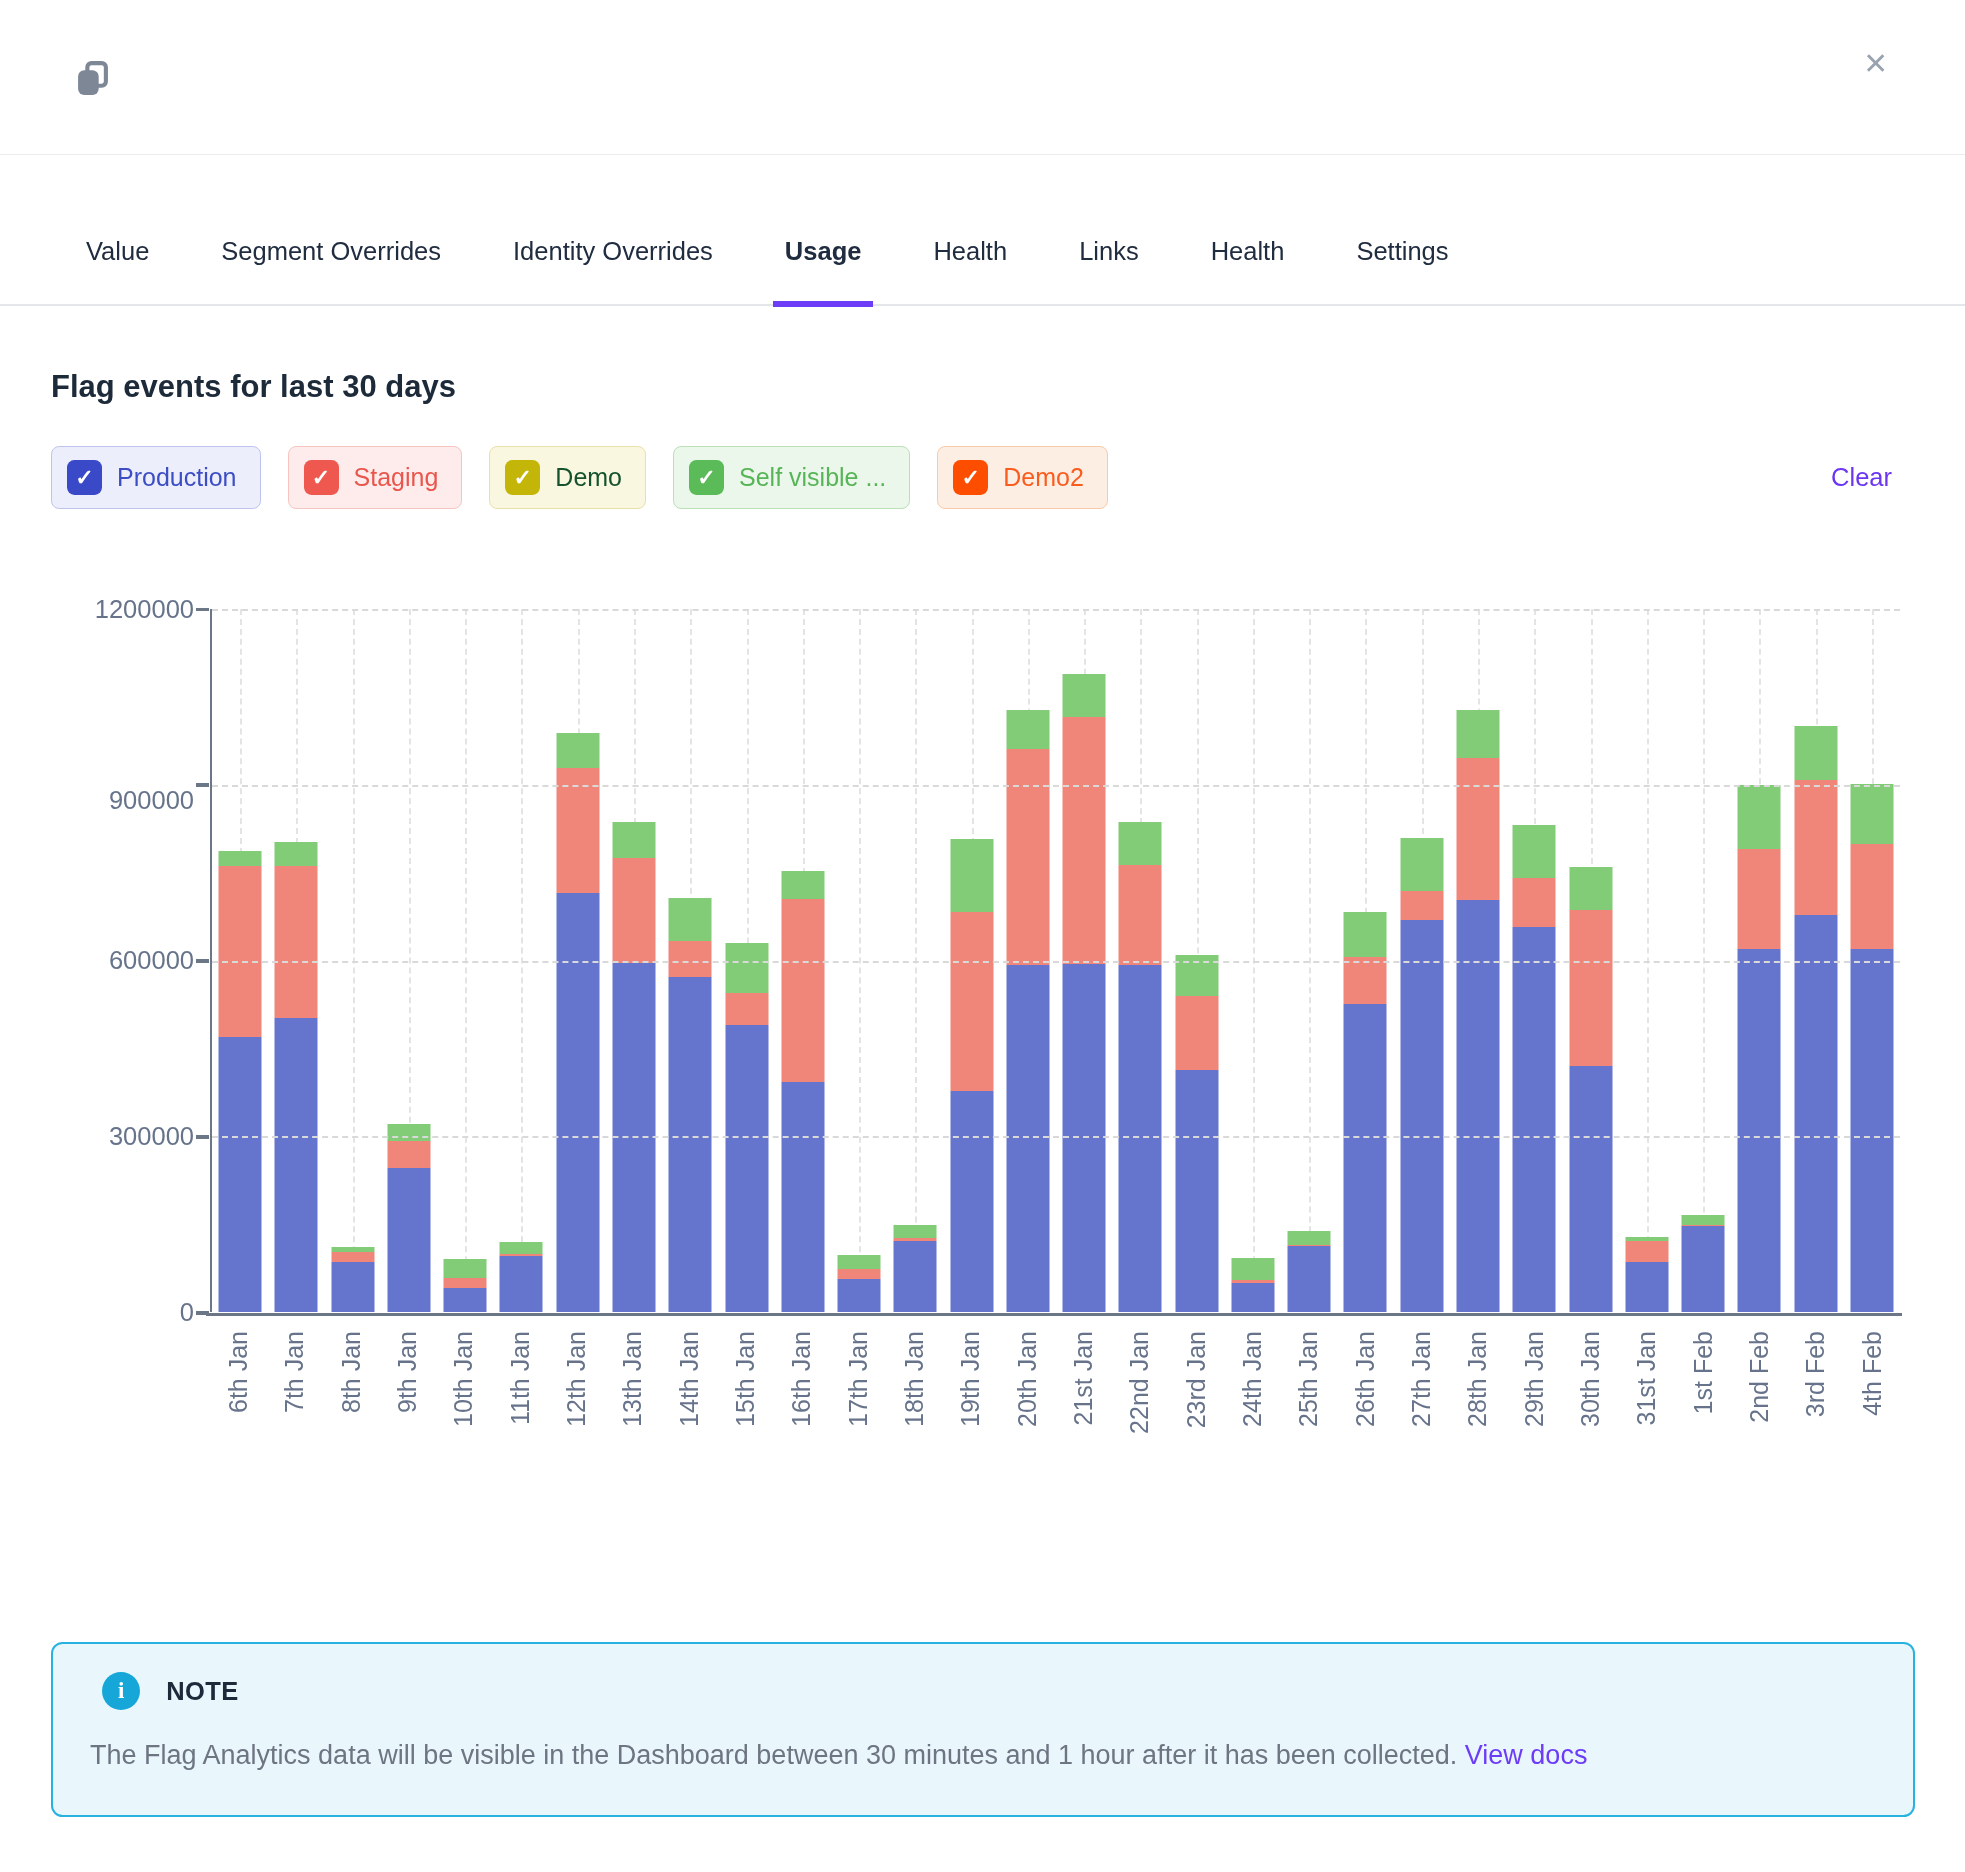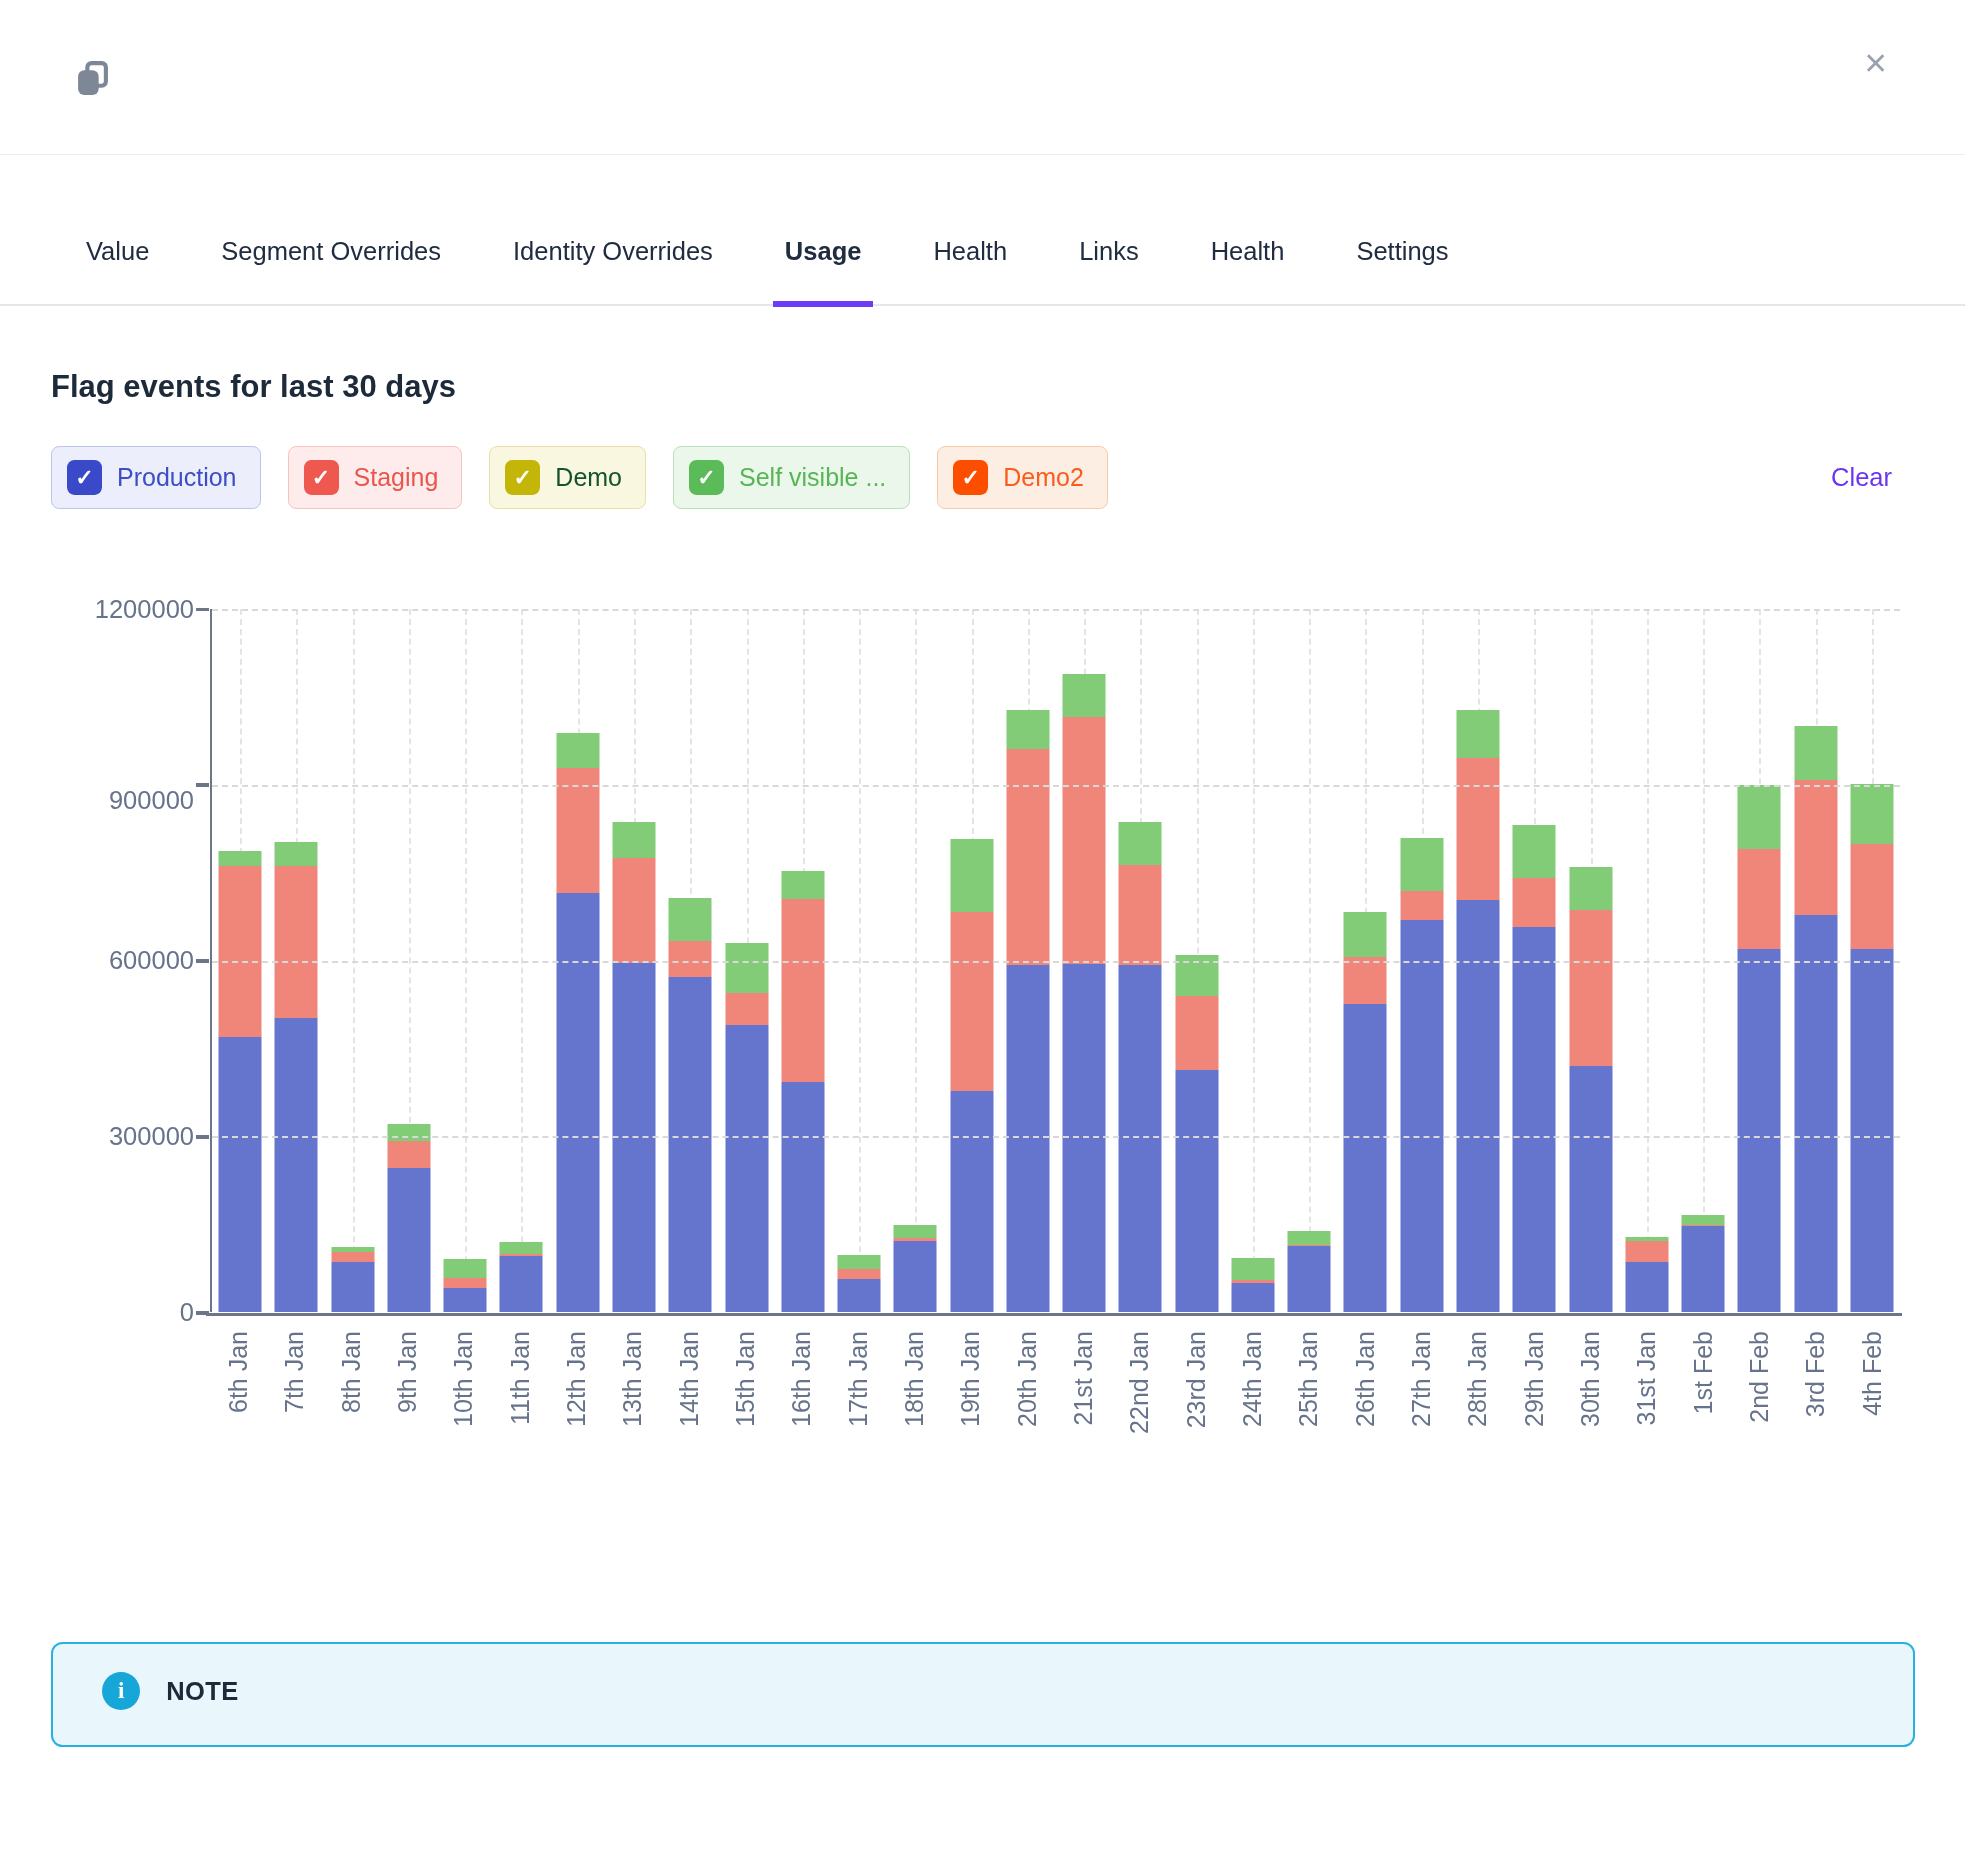--- a/index.html
+++ b/index.html
@@ -410,14 +410,15 @@
     <div class="xlabel" style="left: 1745px;">2nd Feb</div>
     <div class="xlabel" style="left: 1801px;">3rd Feb</div>
     <div class="xlabel" style="left: 1858px;">4th Feb</div>
   </div>
 
 <div class="note">
   <div class="note-head">
     <span class="note-info">i</span>
     <span class="note-title">NOTE</span>
   </div>
+  <div class="note-body"><span>The Flag Analytics data will be visible in the Dashboard between 30 minutes and 1 hour after it has been collected. </span><span class="note-link">View docs</span></div>
 </div>
 
 
 </body></html>

